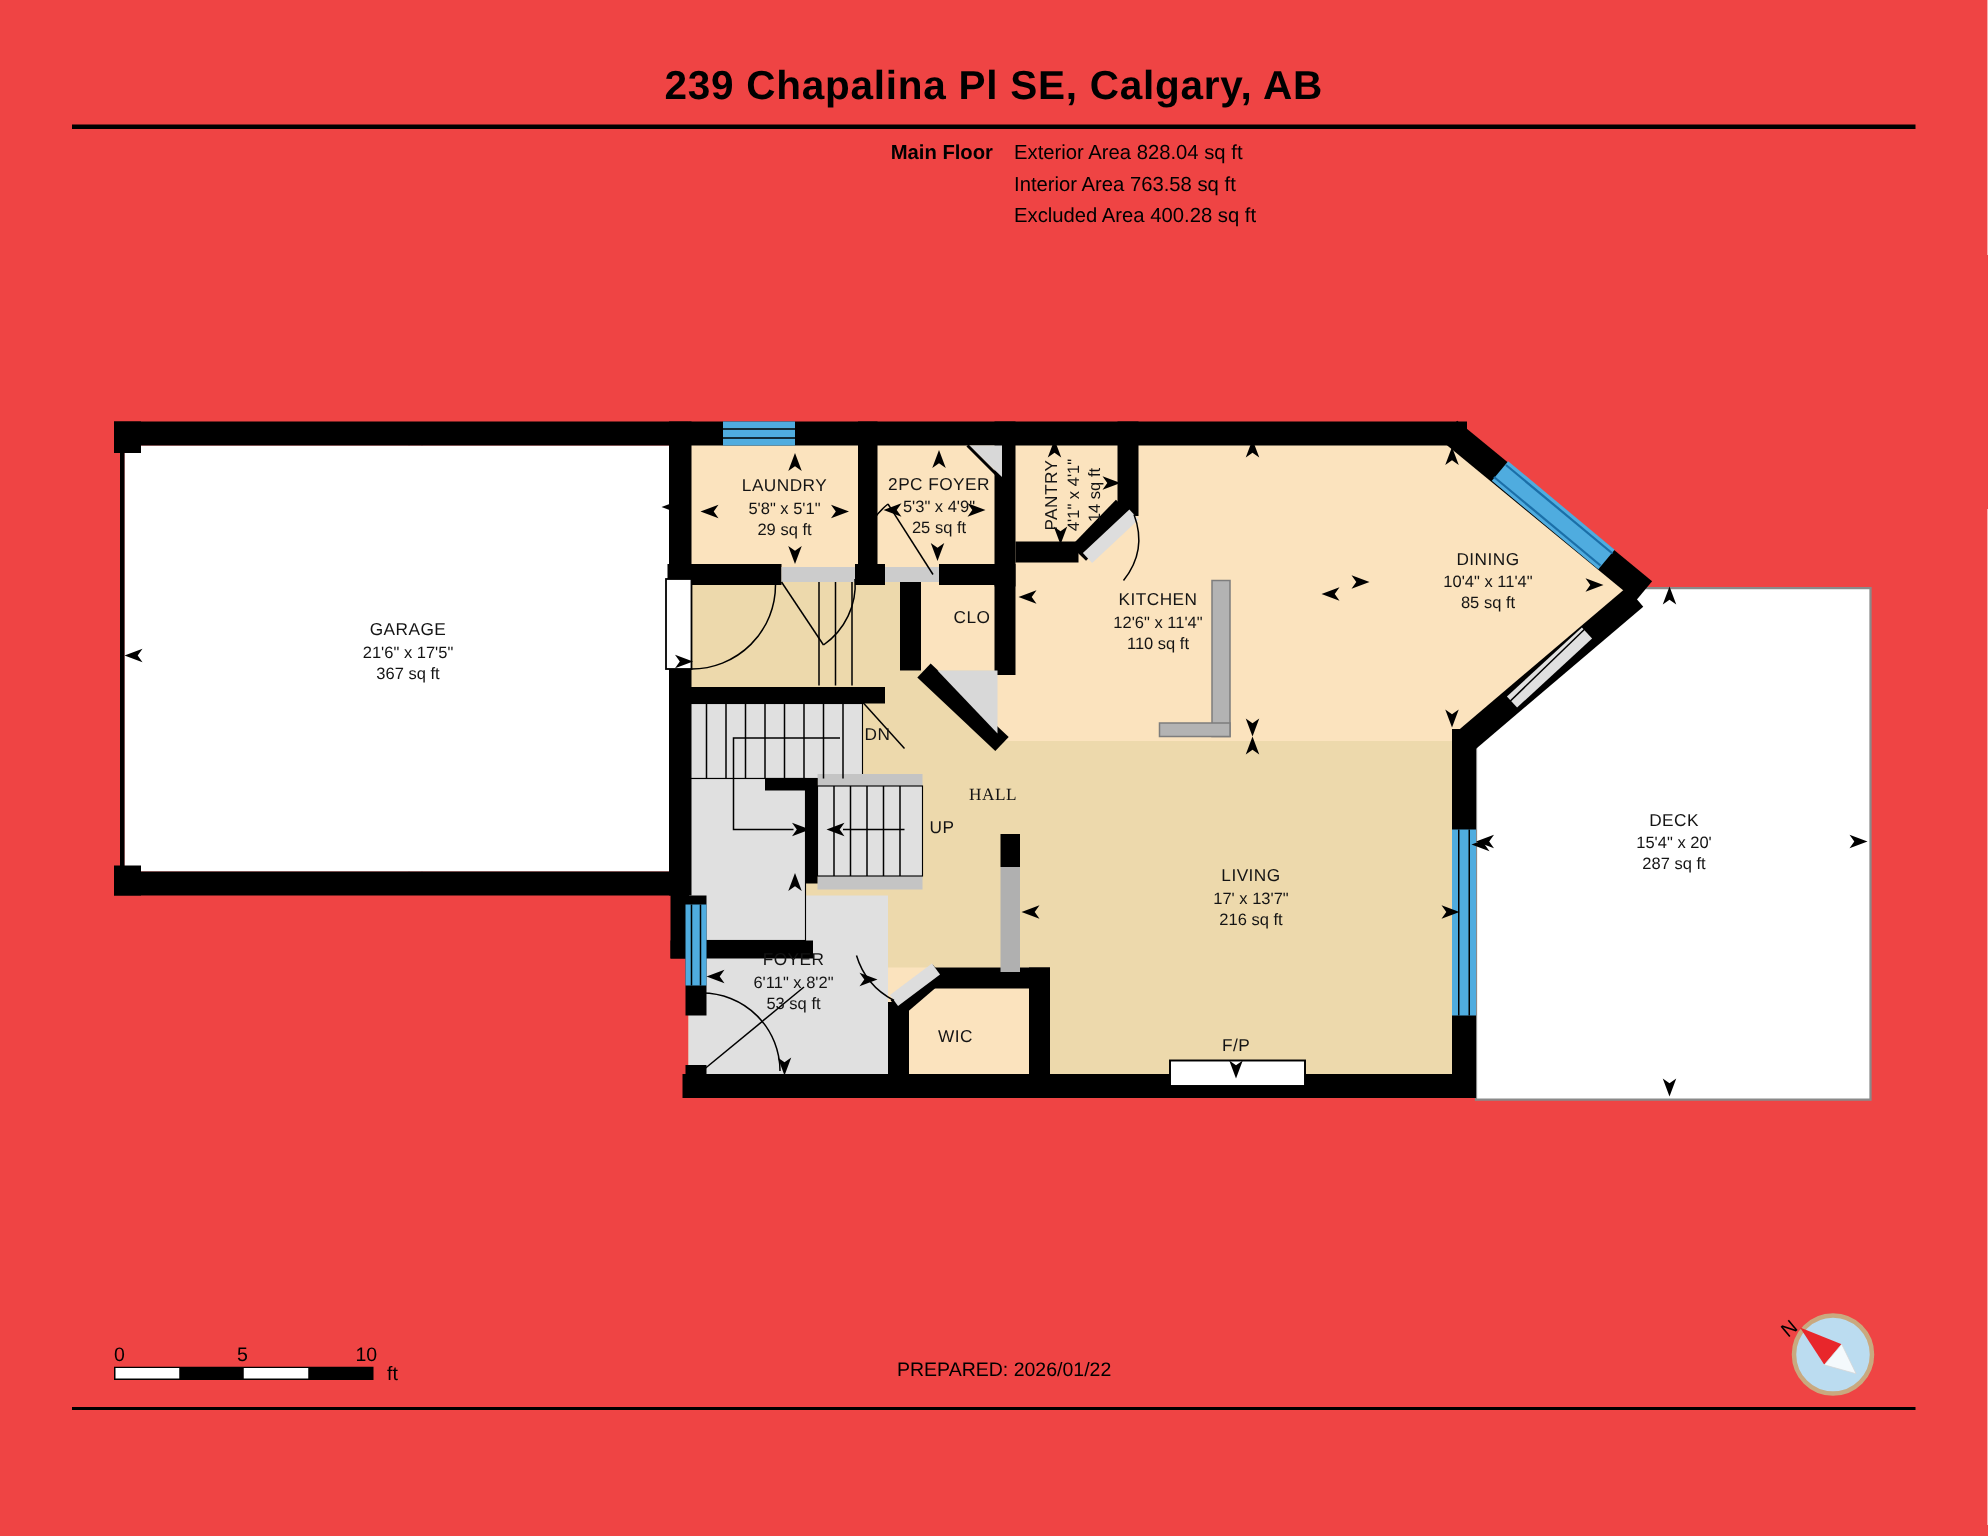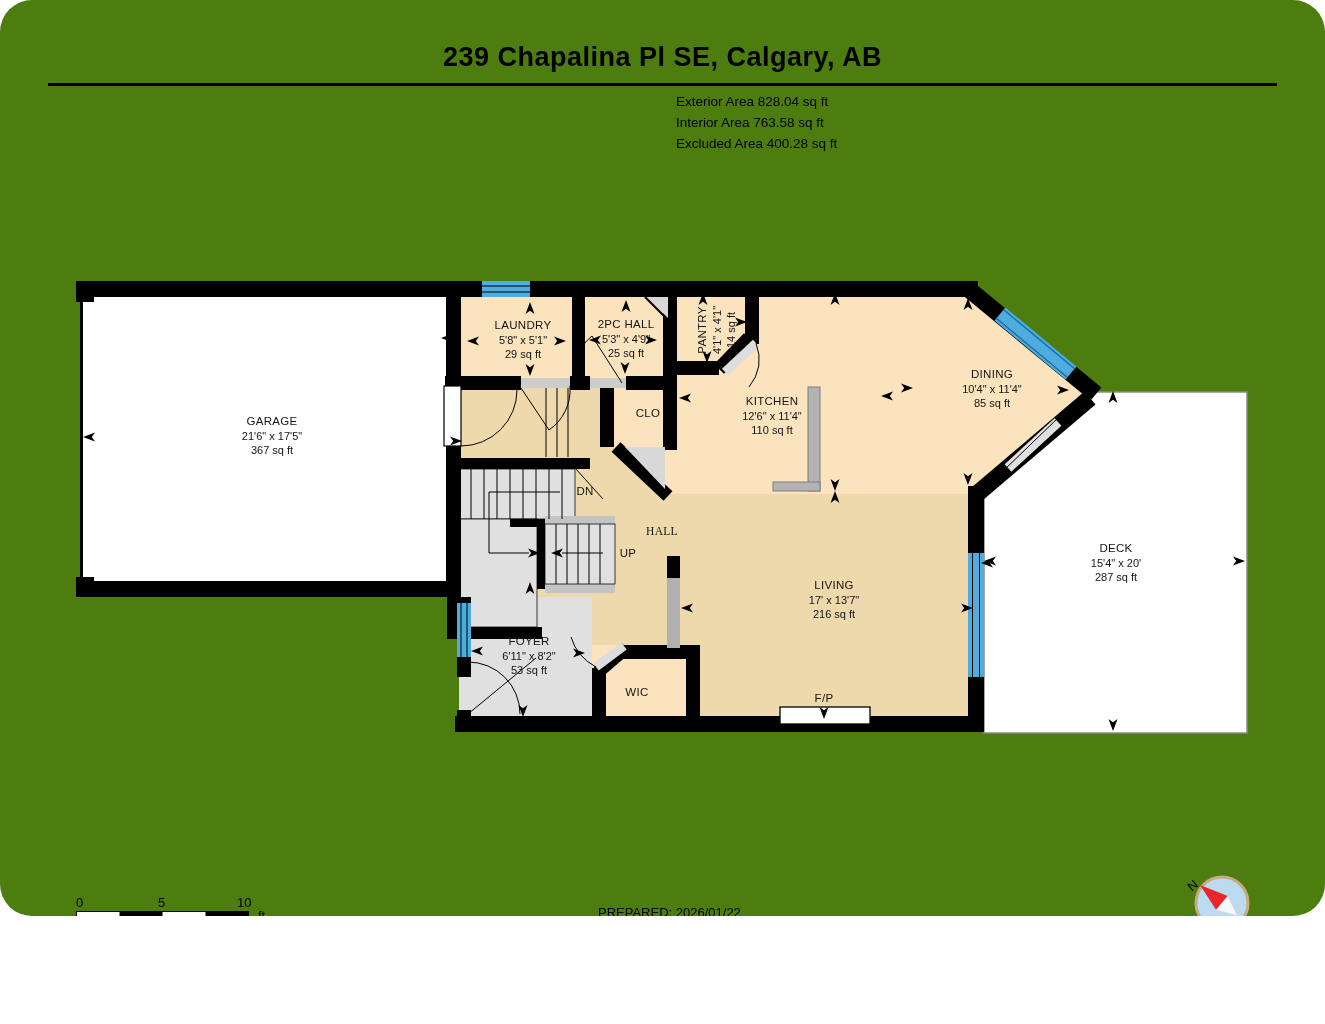--- a/index.html
+++ b/index.html
@@ -1,17 +1,17 @@
 <!DOCTYPE html>
 <html><head>
 <meta charset="utf-8">
 <style>
   html,body{margin:0;padding:0;background:#fff;}
-  .page{position:relative;width:1325px;height:916px;background:#4d7c0f;overflow:hidden;
-        font-family:"Liberation Sans", sans-serif;color:#000;border-radius:32px;}
+  .page{position:relative;width:1325px;height:1024px;background:#ef4444;overflow:hidden;
+        font-family:"Liberation Sans", sans-serif;color:#000;}
   .abs{position:absolute;}
   .title{top:42px;left:0;width:100%;text-align:center;font-size:27px;font-weight:700;letter-spacing:0.5px;}
   .rule{left:48px;width:1229px;background:#000;}
   .rule.top{top:83px;height:3px;}
   .rule.bottom{top:938px;height:2px;}
   .floorlabel{top:94px;left:0;width:662px;text-align:right;font-weight:700;font-size:13.5px;}
   .stat{left:676px;font-size:13.5px;}
   .rlabel{position:absolute;transform:translate(-50%,-50%);text-align:center;font-size:11px;
           line-height:1.28;white-space:nowrap;color:#141414;}
   .rlabel.rot{transform:translate(-50%,-50%) rotate(-90deg);}
@@ -28,20 +28,21 @@
   svg .win{fill:var(--window,#4FACDF);}
   svg .thin{stroke:#000;stroke-width:1;fill:none;}
 </style>
 </head>
 <body>
 
 <div class="page" style="--wall: #000000; --warm: #FBE3BE; --hall: #EDD9AC; --stairs: #E0E0E0; --window: #4FACDF;">
 
   <div class="abs title">239 Chapalina Pl SE, Calgary, AB</div>
   <div class="abs rule top"></div>
+  <div class="abs floorlabel">Main Floor</div>
   <div class="abs stat" style="top:94px">Exterior Area 828.04 sq ft</div>
   <div class="abs stat" style="top:115px">Interior Area 763.58 sq ft</div>
   <div class="abs stat" style="top:136px">Excluded Area 400.28 sq ft</div>
 
   <svg class="abs" style="left:0;top:0" width="1325" height="1024" viewBox="0 0 1325 1024">
 
     <g>
       <path d="M1092,392 L1247,392 L1247,733 L984,733 L984,495 Z" fill="#FFFFFF" stroke="#8a8a8a" stroke-width="1.5"></path>
     </g>
 
@@ -209,21 +210,21 @@
         <div class="rname">GARAGE</div>
         <div>21'6" x 17'5"</div>
         <div>367 sq ft</div>
       </div>
       <div class="rlabel" style="left: 523px; top: 339px;">
         <div class="rname">LAUNDRY</div>
         <div>5'8" x 5'1"</div>
         <div>29 sq ft</div>
       </div>
       <div class="rlabel" style="left: 626px; top: 338px;">
-        <div class="rname">2PC HALL</div>
+        <div class="rname">2PC FOYER</div>
         <div>5'3" x 4'9"</div>
         <div>25 sq ft</div>
       </div>
       <div class="rlabel rot" style="left: 716px; top: 330px;">
         <div class="rname">PANTRY</div>
         <div>4'1" x 4'1"</div>
         <div>14 sq ft</div>
       </div>
       <div class="rlabel" style="left: 772px; top: 415px;">
         <div class="rname">KITCHEN</div>

